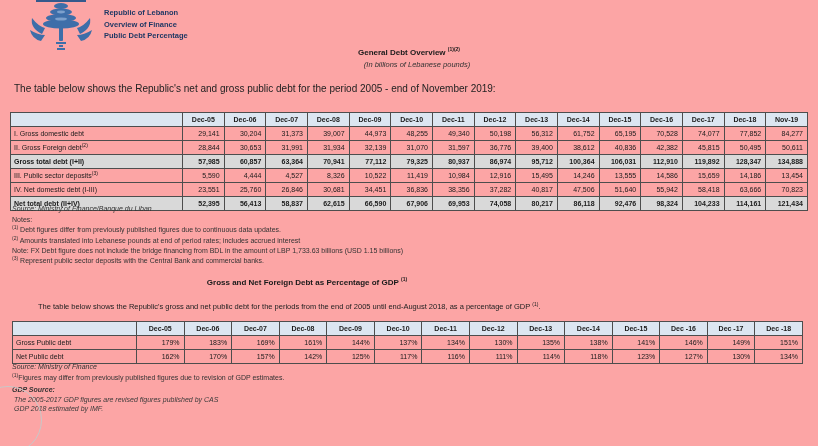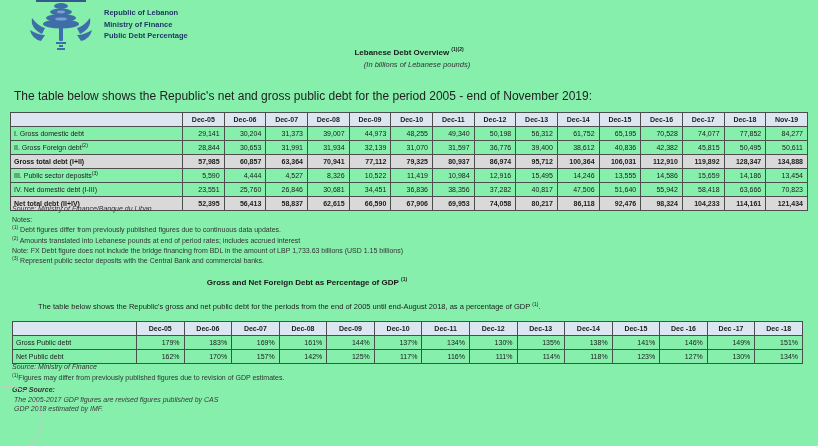--- a/index.html
+++ b/index.html
@@ -1,30 +1,30 @@
 <!DOCTYPE html>
 <html><head>
 <meta charset="utf-8">
 <style>
   html,body{margin:0;padding:0;background:#fff;}
   .page{
     position:relative;
     width:818px;height:446px;
-    background:#86efac;
+    background:#fca5a5;
     font-family:"Liberation Sans", sans-serif;
     color:#262626;
     overflow:hidden;
   }
   
   .logo-box{position:absolute;left:28px;top:0;width:66px;height:52px;}
   .org-block{position:absolute;left:104px;top:7px;font-size:7.5px;font-weight:bold;color:#1f3864;line-height:11.5px;}
   
   .title1{position:absolute;left:0;right:0;top:48px;text-align:center;font-size:8px;font-weight:bold;color:#1a1a1a;}
   .subtitle1{position:absolute;left:0;right:0;top:60px;text-align:center;font-size:7.5px;font-style:italic;color:#333;margin-left:16px;}
-  .intro1{position:absolute;left:14px;top:83px;font-size:12px;color:#222;margin-top:6px;}
+  .intro1{position:absolute;left:14px;top:83px;font-size:10px;color:#222;}
   .title2{position:absolute;left:0;top:278px;width:614px;text-align:center;font-size:8px;font-weight:bold;color:#1a1a1a;}
   .intro2{position:absolute;left:38px;top:302px;font-size:7.5px;color:#222;}
   sup{font-size:5px;line-height:0;}
   
   table.data{border-collapse:collapse;table-layout:fixed;font-size:7px;color:#1a1a1a;border:1.5px solid #2b2b2b;}
   table.data th, table.data td{border:1px solid #4d4d4d;padding:1px 3px;height:11px;line-height:1.1;overflow:hidden;white-space:nowrap;}
   table.data thead th{background:#dce6f1;font-weight:bold;text-align:center;}
   table.data td.label{text-align:left;}
   table.data td.value{text-align:right;padding-right:4px;}
   table.data tr.total{background:#d9d9d9;font-weight:bold;}
@@ -63,25 +63,25 @@
         <rect x="29" y="48" width="8" height="2"></rect>
       </g>
       <g fill="#7da0cc">
         <ellipse cx="33" cy="12" rx="4" ry="1.4"></ellipse>
         <ellipse cx="33" cy="19" rx="6" ry="1.6"></ellipse>
       </g>
     </svg>
   </div>
   <div class="org-block">
     <div>Republic of Lebanon</div>
-    <div>Ministry of Finance</div>
+    <div>Overview of Finance</div>
     <div>Public Debt Percentage</div>
   </div>
 
-  <div class="title1"><span>Lebanese Debt Overview</span>&nbsp;<sup>(1)(2)</sup></div>
+  <div class="title1"><span>General Debt Overview</span>&nbsp;<sup>(1)(2)</sup></div>
   <div class="subtitle1">(In billions of Lebanese pounds)</div>
   <div class="intro1">The table below shows the Republic's net and gross public debt for the period 2005 - end of November 2019:</div>
 
   <table class="data t1">
       <colgroup>
         <col style="width: 172px;">
         <col>
         <col>
         <col>
         <col>

